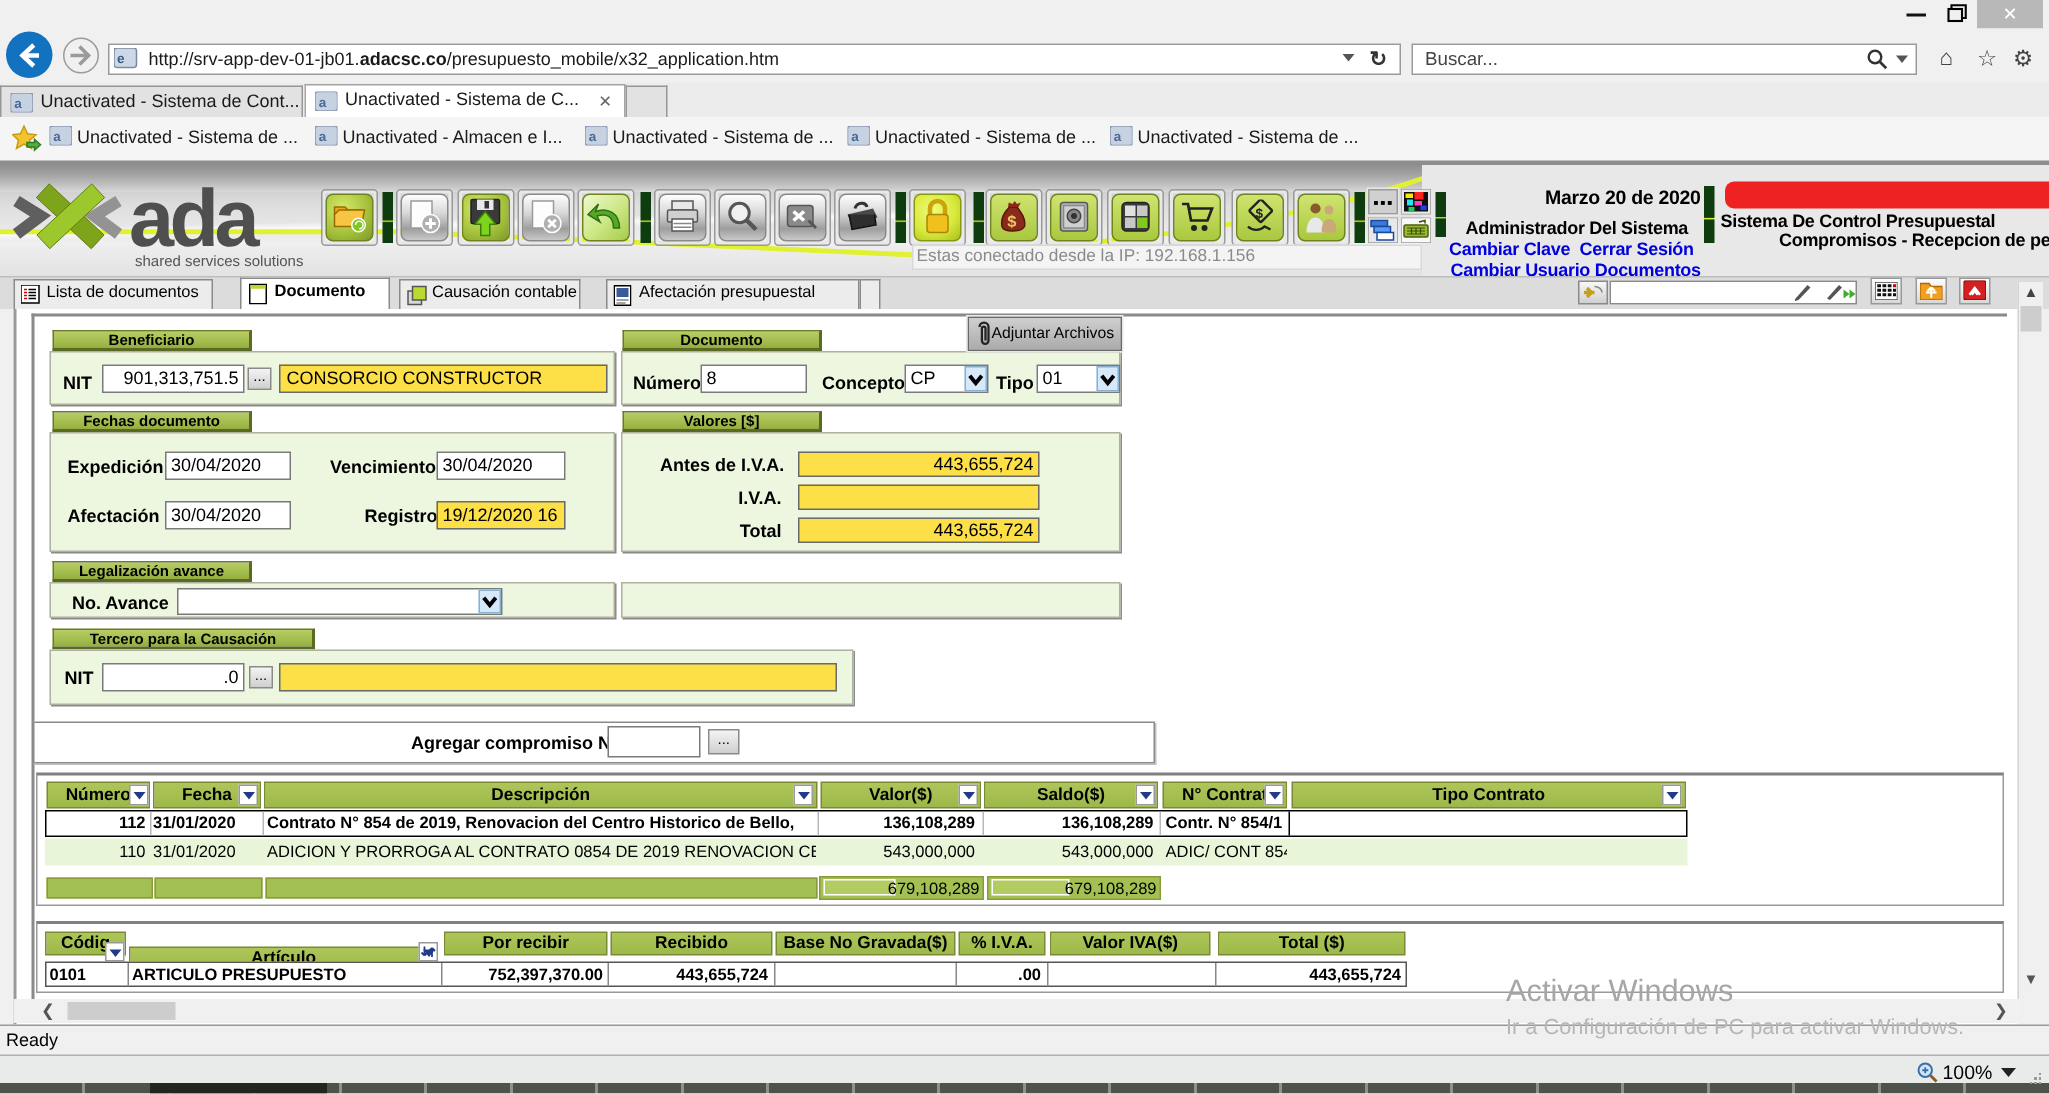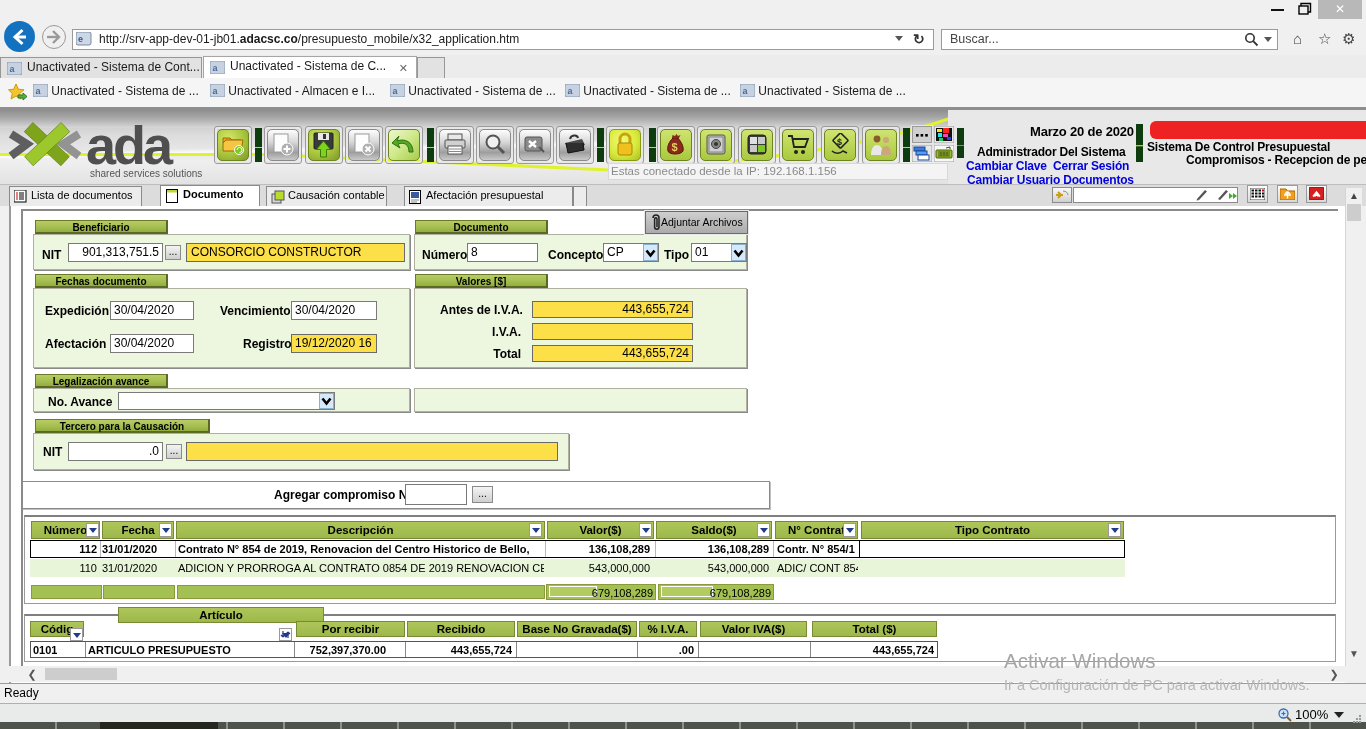--- a/index.html
+++ b/index.html
@@ -529,37 +529,37 @@
     <div class="cell abs" style="right:2px; top:2px;">679,108,289</div>
   </div>
 <div class="abs" style="left:658px; top:584px; width:116px; height:16px; background:#a3c052; border:1px solid #8a9a3a;">
     <div class="abs" style="left:2px; top:1px; width:52px; height:11px; background:#b2cc62; border:1px solid #fff;"></div>
     <div class="cell abs" style="right:2px; top:2px;">679,108,289</div>
   </div>
 
 <div class="abs" style="left:24px; top:614px; width:1312px; height:48px; border:1px solid #9a9a9a; border-top:2px solid #808080; background:#fff;"></div>
 <div class="ghead abs" style="left:30px; top:621px; width:54px; height:16px; line-height:14px;">Códig</div>
 <div class="garrow abs" style="left:70px; top:628px; width:13px; height:13px;"></div>
-<div class="ghead abs" style="left:86px; top:607px; width:206px; height:16px; line-height:14px;margin-left:32px;">Artículo</div>
+<div class="ghead abs" style="left:86px; top:631px; width:206px; height:16px; line-height:14px;">Artículo</div>
 <div class="abs garrow" style="left:279px; top:628px; width:13px; height:13px; background:#fff;"></div>
 <svg class="abs" style="left:280px; top:629px;" width="11" height="11" viewBox="0 0 11 11">
     <path d="M3 2 v6 M3 8 l-2 -2 M3 8 l2 -2" stroke="#223a8a" stroke-width="1.2" fill="none"></path>
     <path d="M8 9 v-6 M8 3 l-2 2 M8 3 l2 2" stroke="#223a8a" stroke-width="1.2" fill="none"></path>
   </svg>
 <div class="ghead abs" style="left:296px; top:621px; width:109px; height:16px; line-height:14px;">Por recibir</div>
 <div class="ghead abs" style="left:407px; top:621px; width:108px; height:16px; line-height:14px;">Recibido</div>
 <div class="ghead abs" style="left:517px; top:621px; width:120px; height:16px; line-height:14px;">Base No Gravada($)</div>
 <div class="ghead abs" style="left:639px; top:621px; width:58px; height:16px; line-height:14px;">% I.V.A.</div>
 <div class="ghead abs" style="left:700px; top:621px; width:107px; height:16px; line-height:14px;">Valor IVA($)</div>
 <div class="ghead abs" style="left:812px; top:621px; width:125px; height:16px; line-height:14px;">Total ($)</div>
 
 <div class="abs" style="left:30px; top:641px; width:908px; height:17px; background:#fff; border:1px solid #555;"></div>
 <div class="cell abs" style="left:33px; top:644px; font-weight:bold;">0101</div>
 <div class="cell abs" style="left:88px; top:644px; font-weight:bold;">ARTICULO PRESUPUESTO</div>
-<div class="cell abs" style="left:296px; top:644px; width:90px; text-align:right; font-weight:bold;">752,397,370.00</div>
+<div class="cell abs" style="left:296px; top:644px; width:106px; text-align:right; font-weight:bold;">752,397,370.00</div>
 <div class="cell abs" style="left:407px; top:644px; width:105px; text-align:right; font-weight:bold;">443,655,724</div>
 <div class="cell abs" style="left:639px; top:644px; width:55px; text-align:right; font-weight:bold;">.00</div>
 <div class="cell abs" style="left:812px; top:644px; width:122px; text-align:right; font-weight:bold;">443,655,724</div>
 <div class="abs" style="left:85px; top:642px; width:1px; height:15px; background:#888;"></div>
 <div class="abs" style="left:294px; top:642px; width:1px; height:15px; background:#888;"></div>
 <div class="abs" style="left:405px; top:642px; width:1px; height:15px; background:#888;"></div>
 <div class="abs" style="left:516px; top:642px; width:1px; height:15px; background:#888;"></div>
 <div class="abs" style="left:637px; top:642px; width:1px; height:15px; background:#888;"></div>
 <div class="abs" style="left:698px; top:642px; width:1px; height:15px; background:#888;"></div>
 <div class="abs" style="left:810px; top:642px; width:1px; height:15px; background:#888;"></div>

